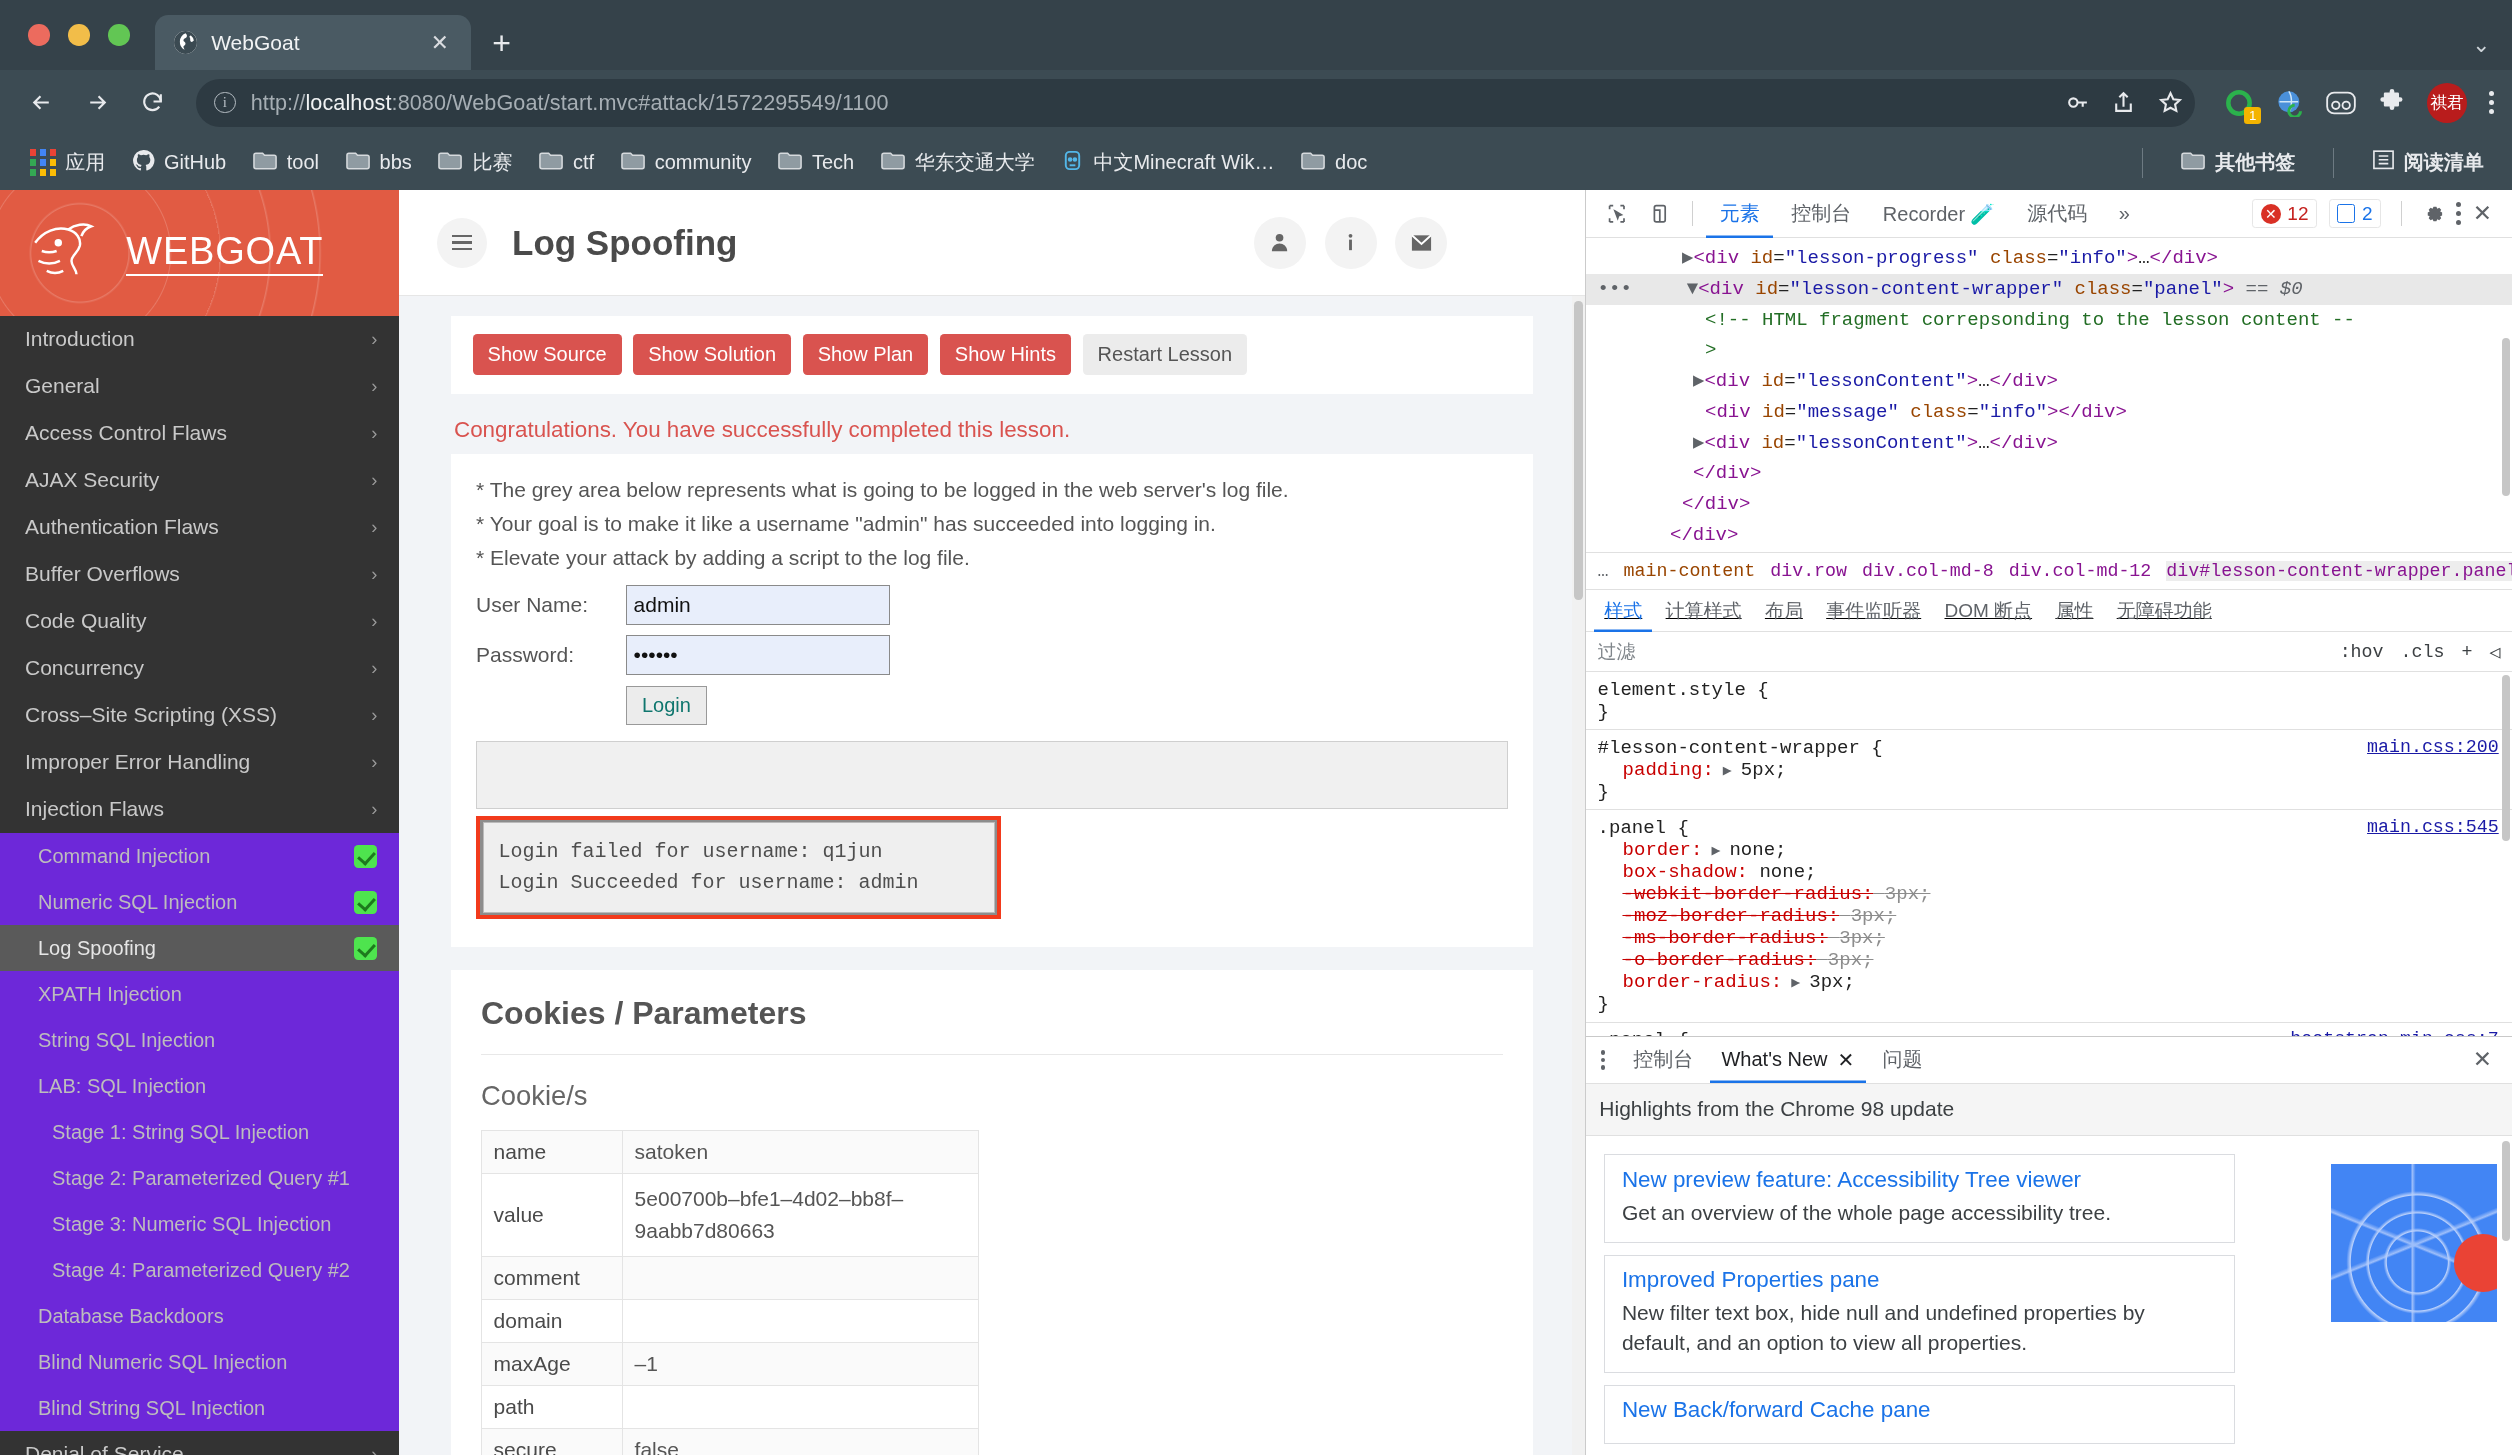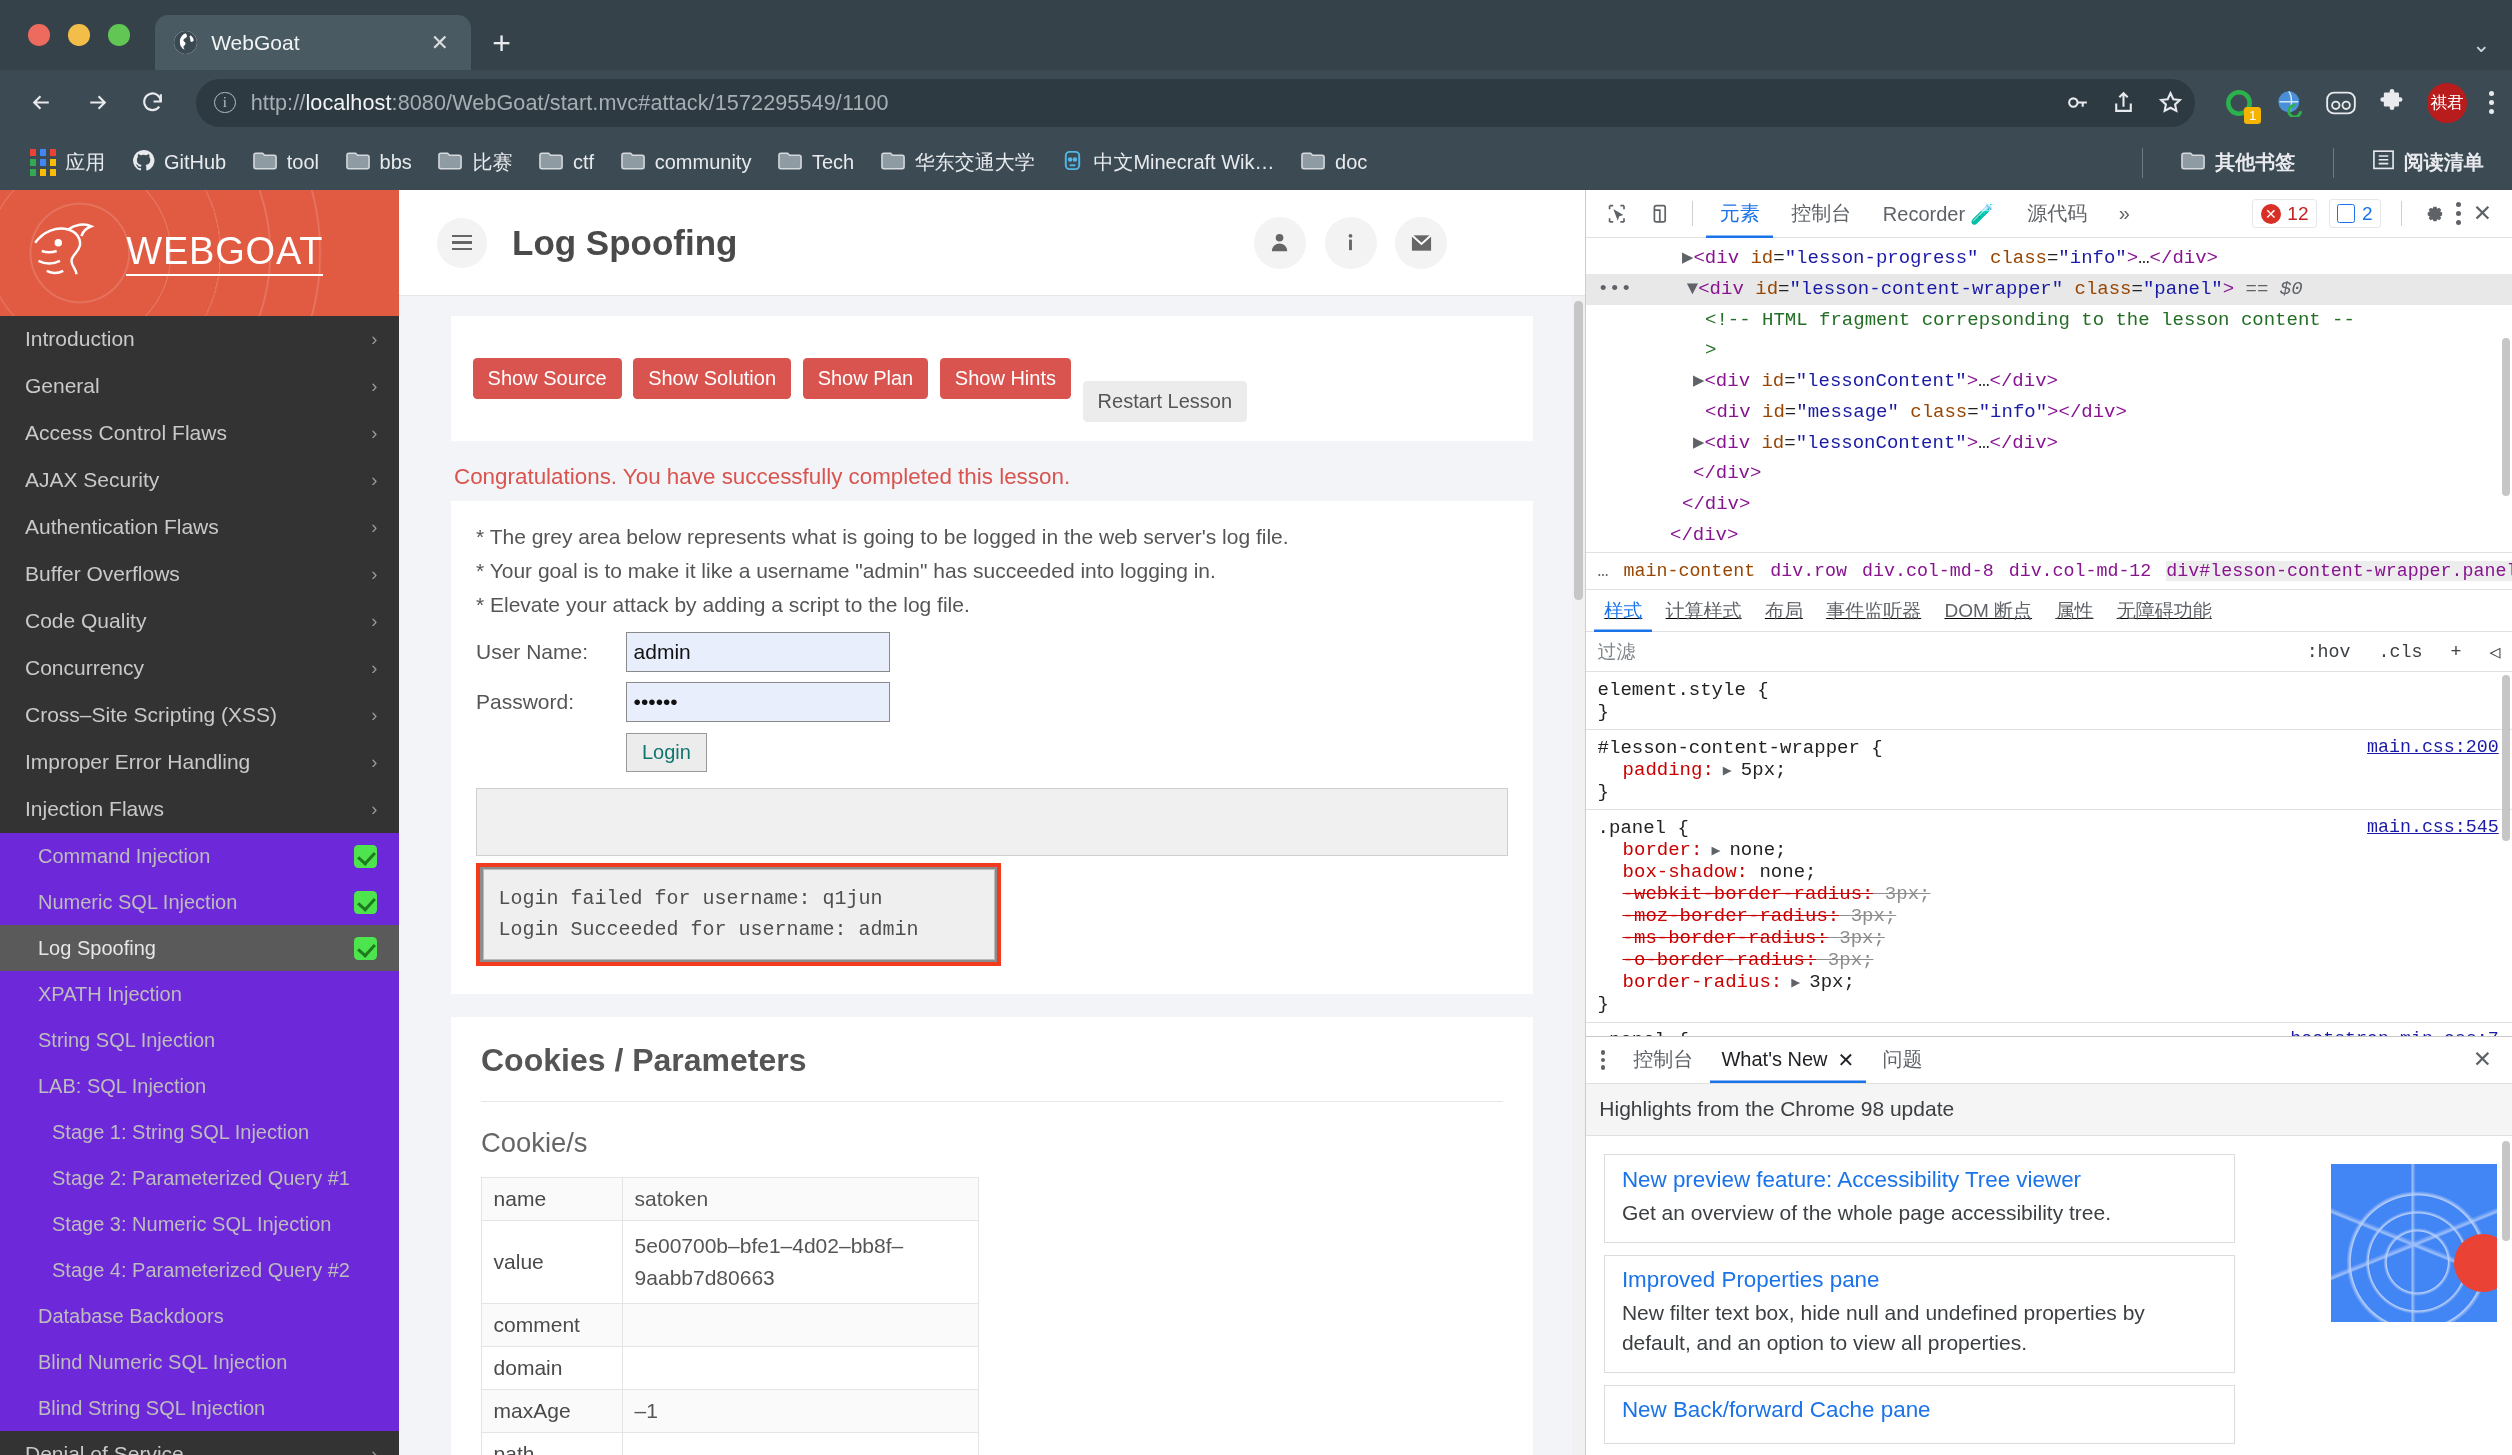--- a/index.html
+++ b/index.html
@@ -98,21 +98,21 @@
   .hamb { width: 50px; height:50px; border-radius:50%; background:#f3f3f3; display:flex; flex-direction:column;
      align-items:center; justify-content:center; gap:4.2px; flex:none;}
   .hamb i { width:20px;height:2.5px;background:#666;display:block; }
   .wg-title { font-size: 35px; color:#4a4a4a; font-weight:bold; }
   .hdr-actions { margin-left:auto; display:flex; gap: 18.3px; padding-right: 100px;}
   .hdr-btn { width:52px;height:52px;border-radius:50%;background:#f3f3f3;display:flex;align-items:center;justify-content:center;color:#666;font-size:23px;}
 
   .panelbox { background:#fff; margin: 20px 52px 0 52px; padding: 18.3px 21.6px; }
   .btnrow { display:flex; gap: 11.6px; align-items:center; }
   .btn-red { background:#d9534f; color:#fff; border:none; border-radius:4.2px; font-size:20px; padding: 9.1px 15px; font-family:"Liberation Sans",sans-serif;}
-  .btn-grey { background:#ececec; color:#555; border:none; border-radius:4.2px; font-size:20px; padding: 9.1px 15px; font-family:"Liberation Sans",sans-serif;margin-top:47px;}
+  .btn-grey { background:#ececec; color:#555; border:none; border-radius:4.2px; font-size:20px; padding: 9.1px 15px; font-family:"Liberation Sans",sans-serif;}
 
   .congrats { color:#d9534f; font-size:22.4px; margin: 23px 52px 0 55px; }
   .lesson-card { background:#fff; margin: 11.6px 52px 0 52px; padding: 18.3px 25px 28px 25px; }
   .bullet { color:#555; font-size:21px; line-height: 1.62; }
   .form-row { display:flex; align-items:center; gap: 0; margin-top: 10px; }
   .form-label { color:#555; font-size:21px; width: 150px; }
   .tinput { width: 264px; height: 40px; background:#e8eefb; border:0.8px solid #8a8a8a; font-size:21px;
      padding: 0 6.6px; color:#111; font-family:"Liberation Sans",sans-serif;}
   .loginbtn { margin-left: 150px; margin-top: 11.6px; background:#ececec; border:0.8px solid #999;
      font-size:20px; padding: 6.6px 15px; color:#0f766e; font-family:"Liberation Sans",sans-serif;}
@@ -156,21 +156,21 @@
   .dt-crumb { height: 38px; display:flex; align-items:center; gap: 15px; padding: 0 11.6px; border-top:0.8px solid #e0e0e0;
      border-bottom:0.8px solid #e0e0e0; font-family:"Liberation Mono", monospace; font-size: 18.3px; background:#fff; white-space:nowrap; overflow:hidden;}
   .crumb { color:#881391; }
   .crumb.a { color:#994500; }
   .crumb.sel { background:#ededed; }
   .crumb.dots { color:#5f6368; }
 
   .dt-styletabs { height: 42px; display:flex; align-items:center; padding: 0 8.3px; gap: 3.3px; border-bottom:0.8px solid #e0e0e0;text-decoration:underline;}
   .st { font-size: 19px; color:#5f6368; padding: 0 10px; height: 42px; display:flex; align-items:center;}
   .st.active { color:#1a73e8; box-shadow: inset 0 -2.5px 0 #1a73e8; }
-  .dt-filter { height: 40px; display:flex; align-items:center; padding: 0 11.6px; gap:28px; border-bottom:0.8px solid #e0e0e0;}
+  .dt-filter { height: 40px; display:flex; align-items:center; padding: 0 11.6px; gap:17px; border-bottom:0.8px solid #e0e0e0;}
   .dt-filter .fin { flex:1; font-size:19px; color:#80868b; }
   .dt-filter .tool { font-size:18.3px; color:#3c4043; font-family:"Liberation Mono",monospace;}
 
   .dt-styles { flex:1; overflow:hidden; font-family:"Liberation Mono", monospace; font-size:19px; position:relative;}
   .rule { border-bottom:0.8px solid #e0e0e0; padding: 6.6px 11.6px; position:relative; }
   .rule .src { position:absolute; right: 13.3px; top: 6.6px; color:#1a1aa6; text-decoration: underline; font-size:18.3px;}
   .sel-t { color:#222; }
   .prop { color:#c80000; padding-left: 25px; }
   .val { color:#222; }
   .strike { text-decoration: line-through; color:#8d8d8d; }

